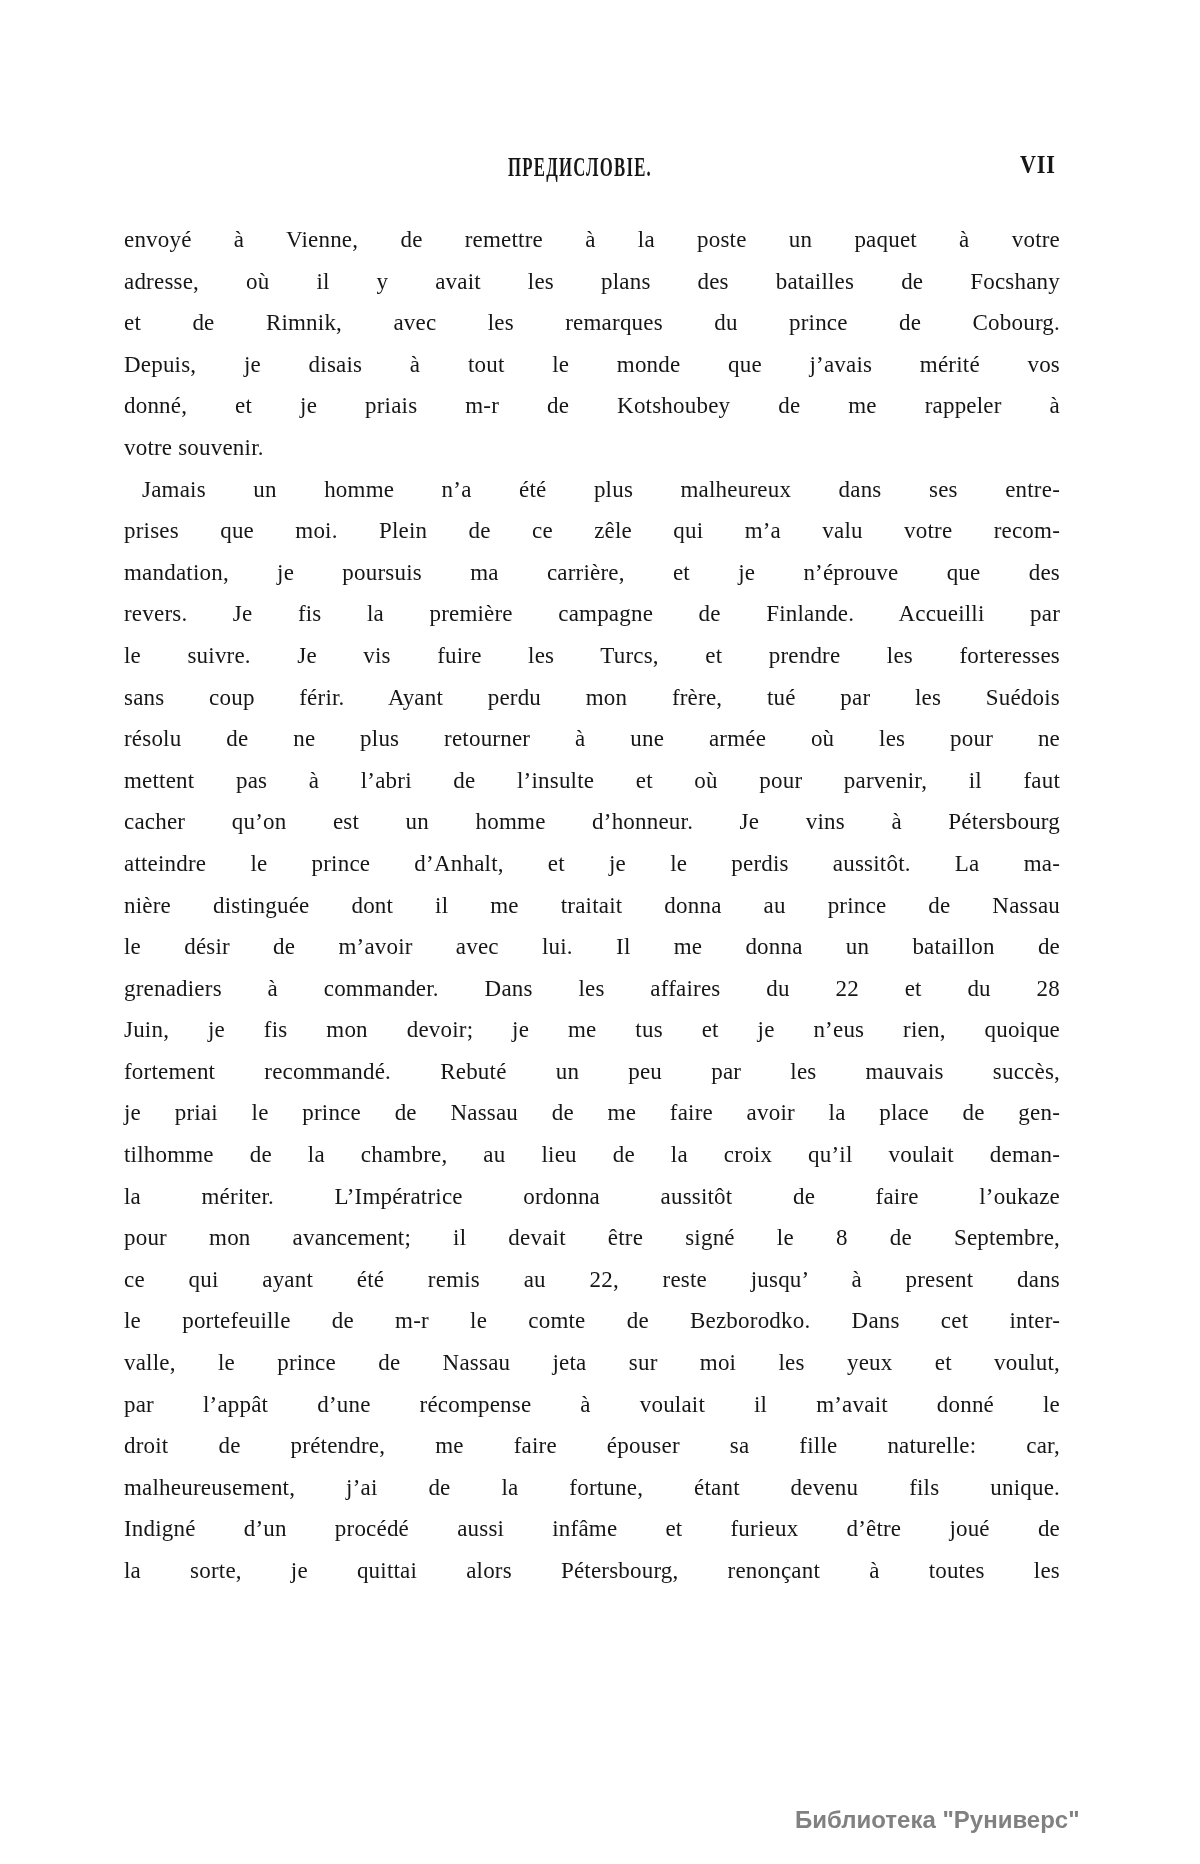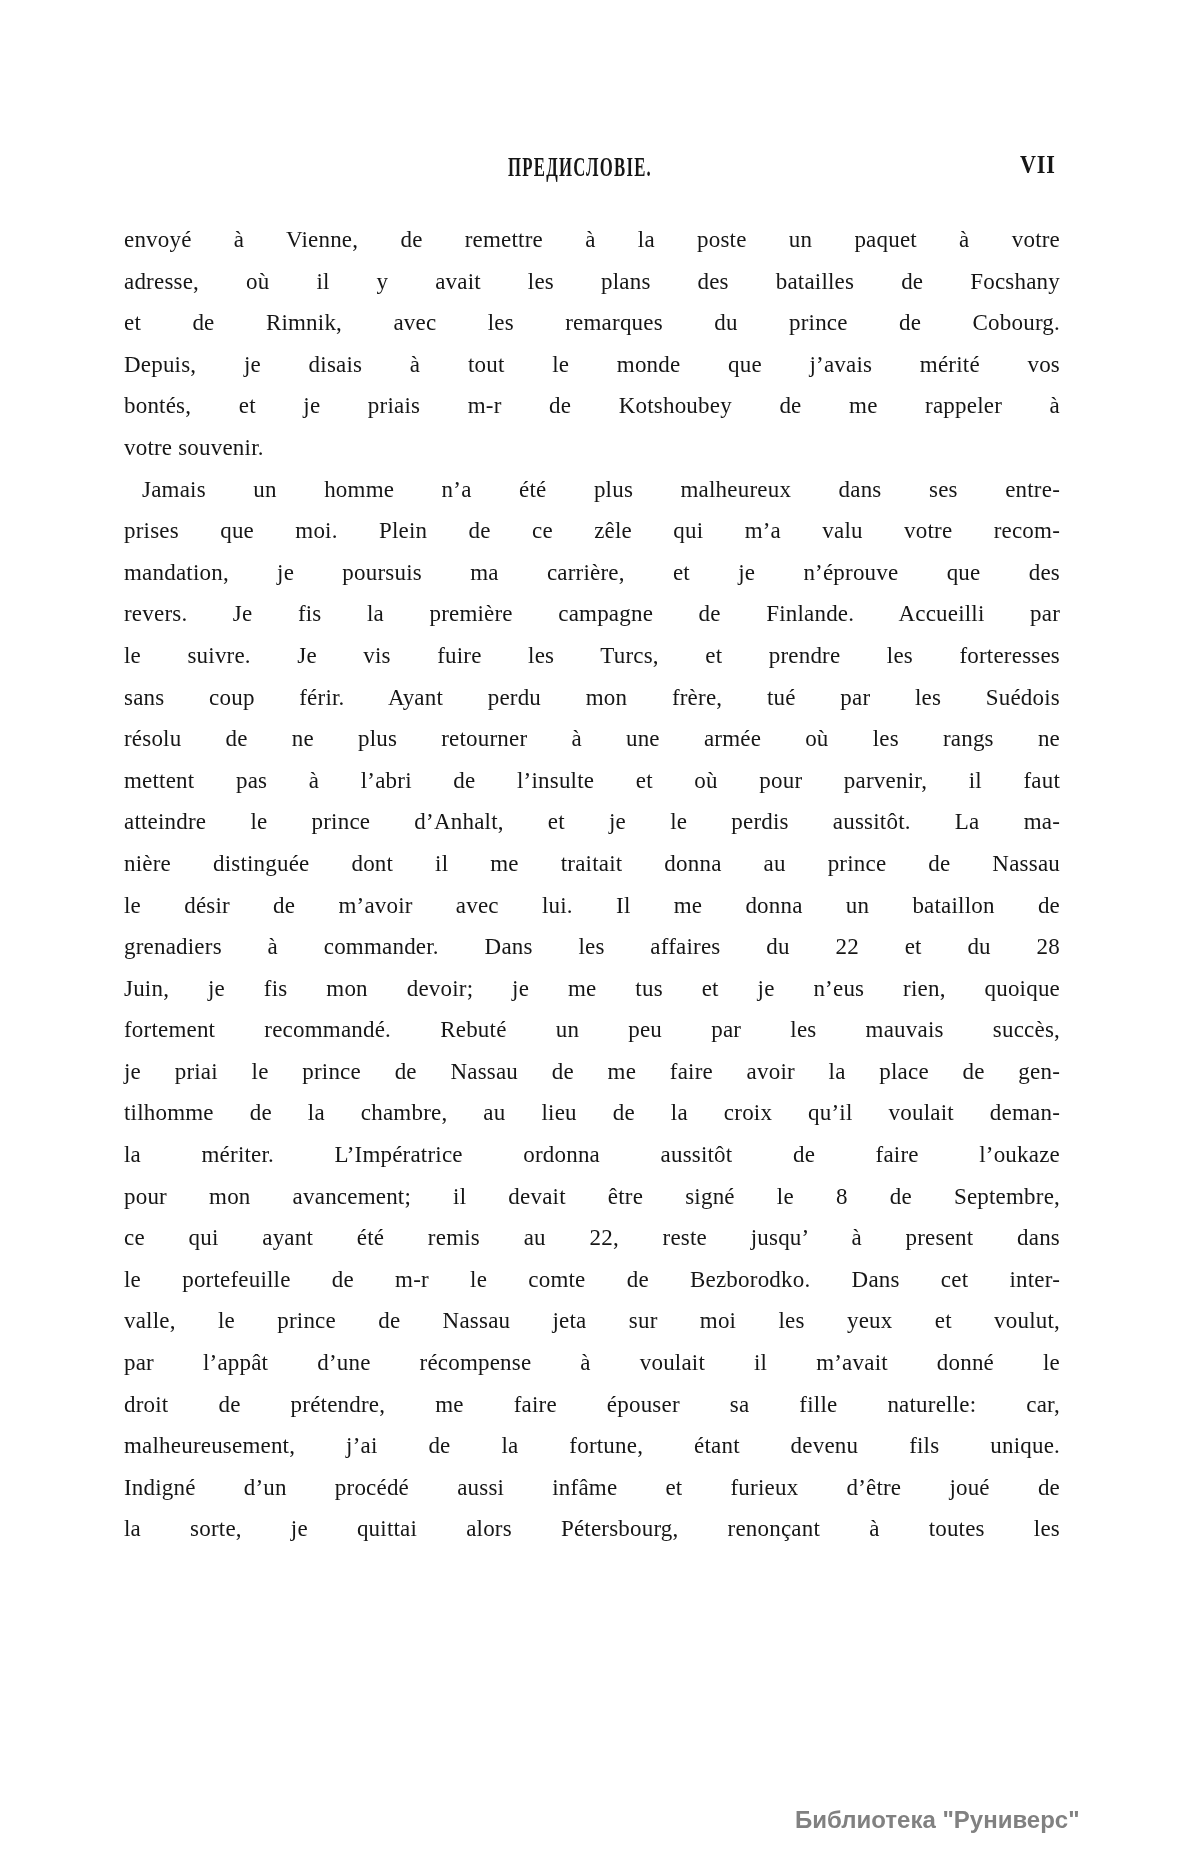--- a/index.html
+++ b/index.html
@@ -90,30 +90,31 @@
 
 <div class="page">
   <div class="running-title">ПРЕДИСЛОВІЕ.</div>
   <div class="page-number">VII</div>
 
   <div class="body-text">
     <div class="text-line" style="">envoyé à Vienne, de remettre à la poste un paquet à votre</div>
       <div class="text-line" style="">adresse, où il y avait les plans des batailles de Focshany</div>
       <div class="text-line" style="">et de Rimnik, avec les remarques du prince de Cobourg.</div>
       <div class="text-line" style="">Depuis, je disais à tout le monde que j’avais mérité vos</div>
-      <div class="text-line" style="">bontés, et je priais m-r de Kotshoubey de me rappeler à</div>
+      <div class="text-line" style="">donné, et je priais m-r de Kotshoubey de me rappeler à</div>
       <div class="text-line para-end" style="">votre souvenir.</div>
       <div class="text-line indent" style="">Jamais un homme n’a été plus malheureux dans ses entre-</div>
       <div class="text-line" style="">prises que moi. Plein de ce zêle qui m’a valu votre recom-</div>
       <div class="text-line" style="">mandation, je poursuis ma carrière, et je n’éprouve que des</div>
       <div class="text-line" style="">revers. Je fis la première campagne de Finlande. Accueilli par</div>
       <div class="text-line" style="">le suivre. Je vis fuire les Turcs, et prendre les forteresses</div>
       <div class="text-line" style="">sans coup férir. Ayant perdu mon frère, tué par les Suédois</div>
-      <div class="text-line" style="">résolu de ne plus retourner à une armée où les rangs ne</div>
+      <div class="text-line" style="">résolu de ne plus retourner à une armée où les pour ne</div>
       <div class="text-line" style="">mettent pas à l’abri de l’insulte et où pour parvenir, il faut</div>
+      <div class="text-line" style="">cacher qu’on est un homme d’honneur. Je vins à Pétersbourg</div>
       <div class="text-line" style="">atteindre le prince d’Anhalt, et je le perdis aussitôt. La ma-</div>
       <div class="text-line" style="">nière distinguée dont il me traitait donna au prince de Nassau</div>
       <div class="text-line" style="">le désir de m’avoir avec lui. Il me donna un bataillon de</div>
       <div class="text-line" style="">grenadiers à commander. Dans les affaires du 22 et du 28</div>
       <div class="text-line" style="">Juin, je fis mon devoir; je me tus et je n’eus rien, quoique</div>
       <div class="text-line" style="">fortement recommandé. Rebuté un peu par les mauvais succès,</div>
       <div class="text-line" style="">je priai le prince de Nassau de me faire avoir la place de gen-</div>
       <div class="text-line" style="">tilhomme de la chambre, au lieu de la croix qu’il voulait deman-</div>
       <div class="text-line" style="">la mériter. L’Impératrice ordonna aussitôt de faire l’oukaze</div>
       <div class="text-line" style="">pour mon avancement; il devait être signé le 8 de Septembre,</div>

